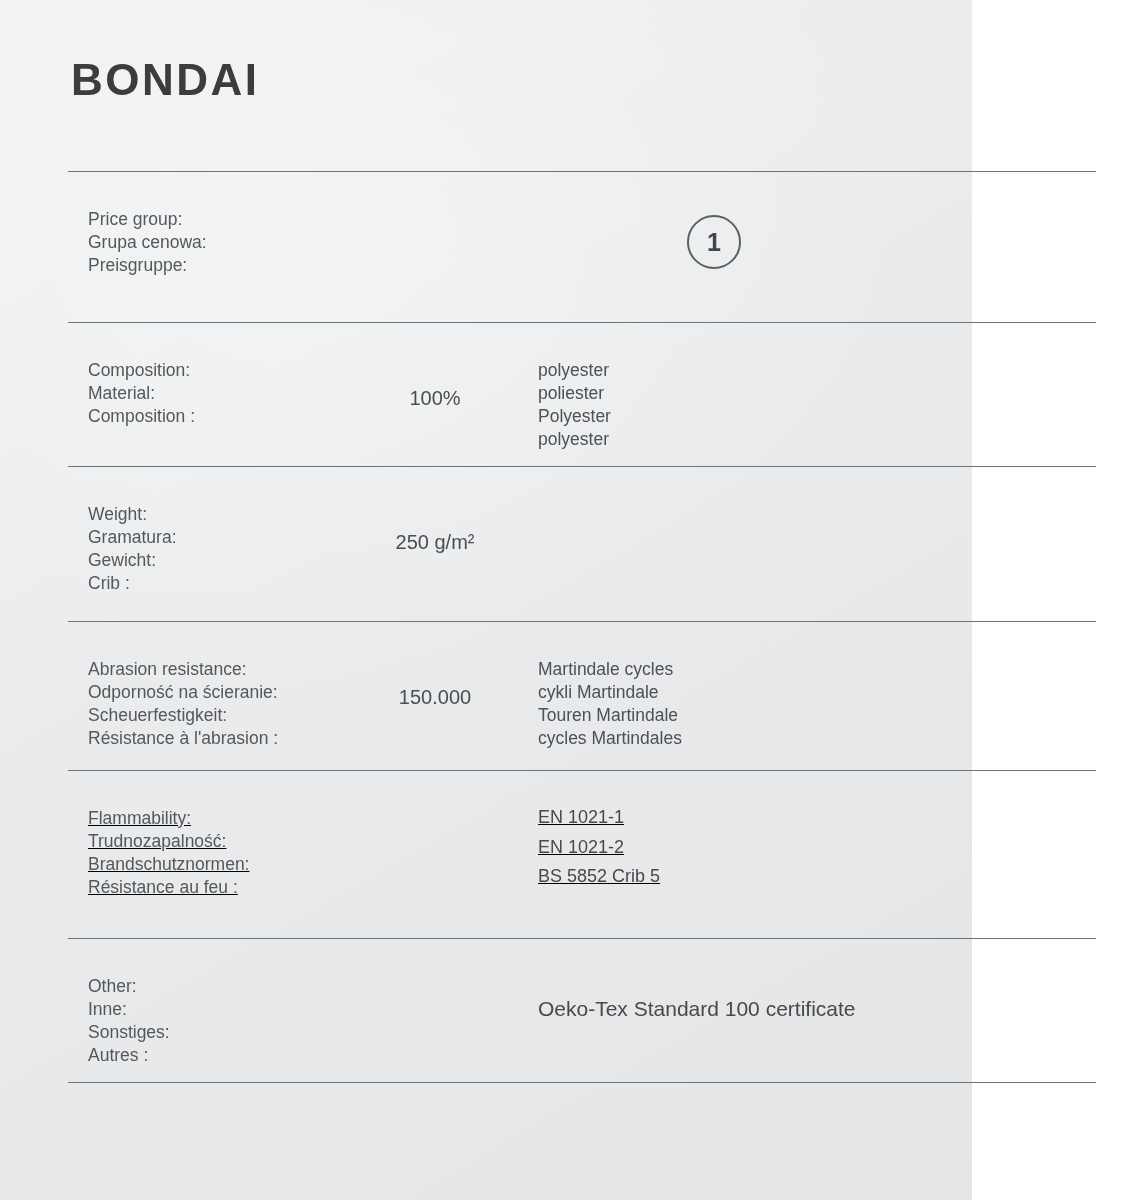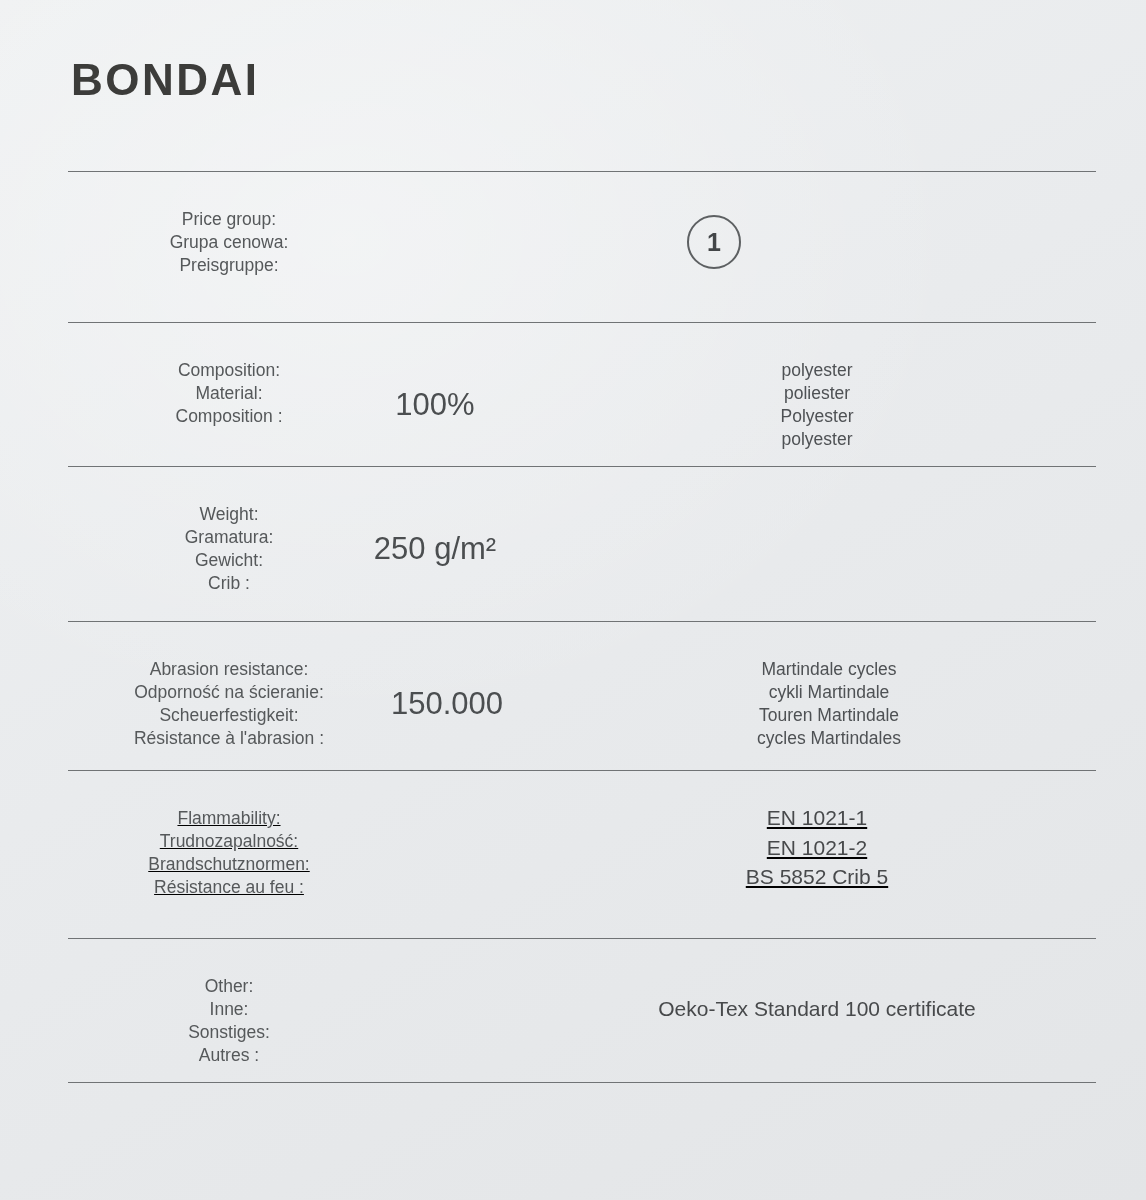--- a/index.html
+++ b/index.html
@@ -6,26 +6,25 @@
 
   body {
     width: 1146px;
     height: 1200px;
     overflow: hidden;
     font-family: "Liberation Sans", "DejaVu Sans", sans-serif;
   }
 
   .page {
     position: relative;
-    width: 1146px;
+    width: 972px;
     height: 1200px;
     background:
       radial-gradient(ellipse 900px 700px at 30% 20%, rgba(255,255,255,0.35), rgba(255,255,255,0) 70%),
       linear-gradient(150deg, #eff1f2 0%, #e9ebed 45%, #e3e5e7 100%);
-    text-align: center;
   }
 
   .brand {
     position: absolute;
     left: 71px;
     top: 55px;
     font-size: 44px;
     font-weight: 800;
     letter-spacing: 2.5px;
     color: #3c3c3a;
@@ -43,52 +42,52 @@
 
   .row {
     display: grid;
     grid-template-columns: 302px 130px 1fr;
     border-bottom: 1.6px solid #707375;
     padding-top: 36px;
   }
   .row-price        { min-height: 151px; }
   .row-composition  { min-height: 144px; }
   .row-weight       { min-height: 155px; }
-  .row-abrasion     { min-height: 149px; gap: 12px; }
+  .row-abrasion     { min-height: 149px; }
   .row-flammability { min-height: 168px; text-decoration: underline; }
   .row-other        { min-height: 144px; }
 
   .labels {
     padding-left: 20px;
     font-size: 17.5px;
     line-height: 23px;
     color: #55585a;
   }
 
   .mid {
     display: flex;
     align-items: flex-start;
     justify-content: center;
   }
   .mid-value {
-    font-size: 31px;
+    font-size: 20px;
     color: #4b4e50;
     margin-top: 28px;
     white-space: nowrap;
   }
 
   .rightcol {
     padding-left: 38px;
     font-size: 17.5px;
     line-height: 23px;
     color: #4e5154;
   }
 
   .rightcol.big {
-    font-size: 21px;
+    font-size: 18px;
     line-height: 29.5px;
     color: #47494b;
     margin-top: -4px;
   }
 
   .cert-value {
     font-size: 21px;
     color: #47494b;
     margin-top: 22px;
     white-space: nowrap;

